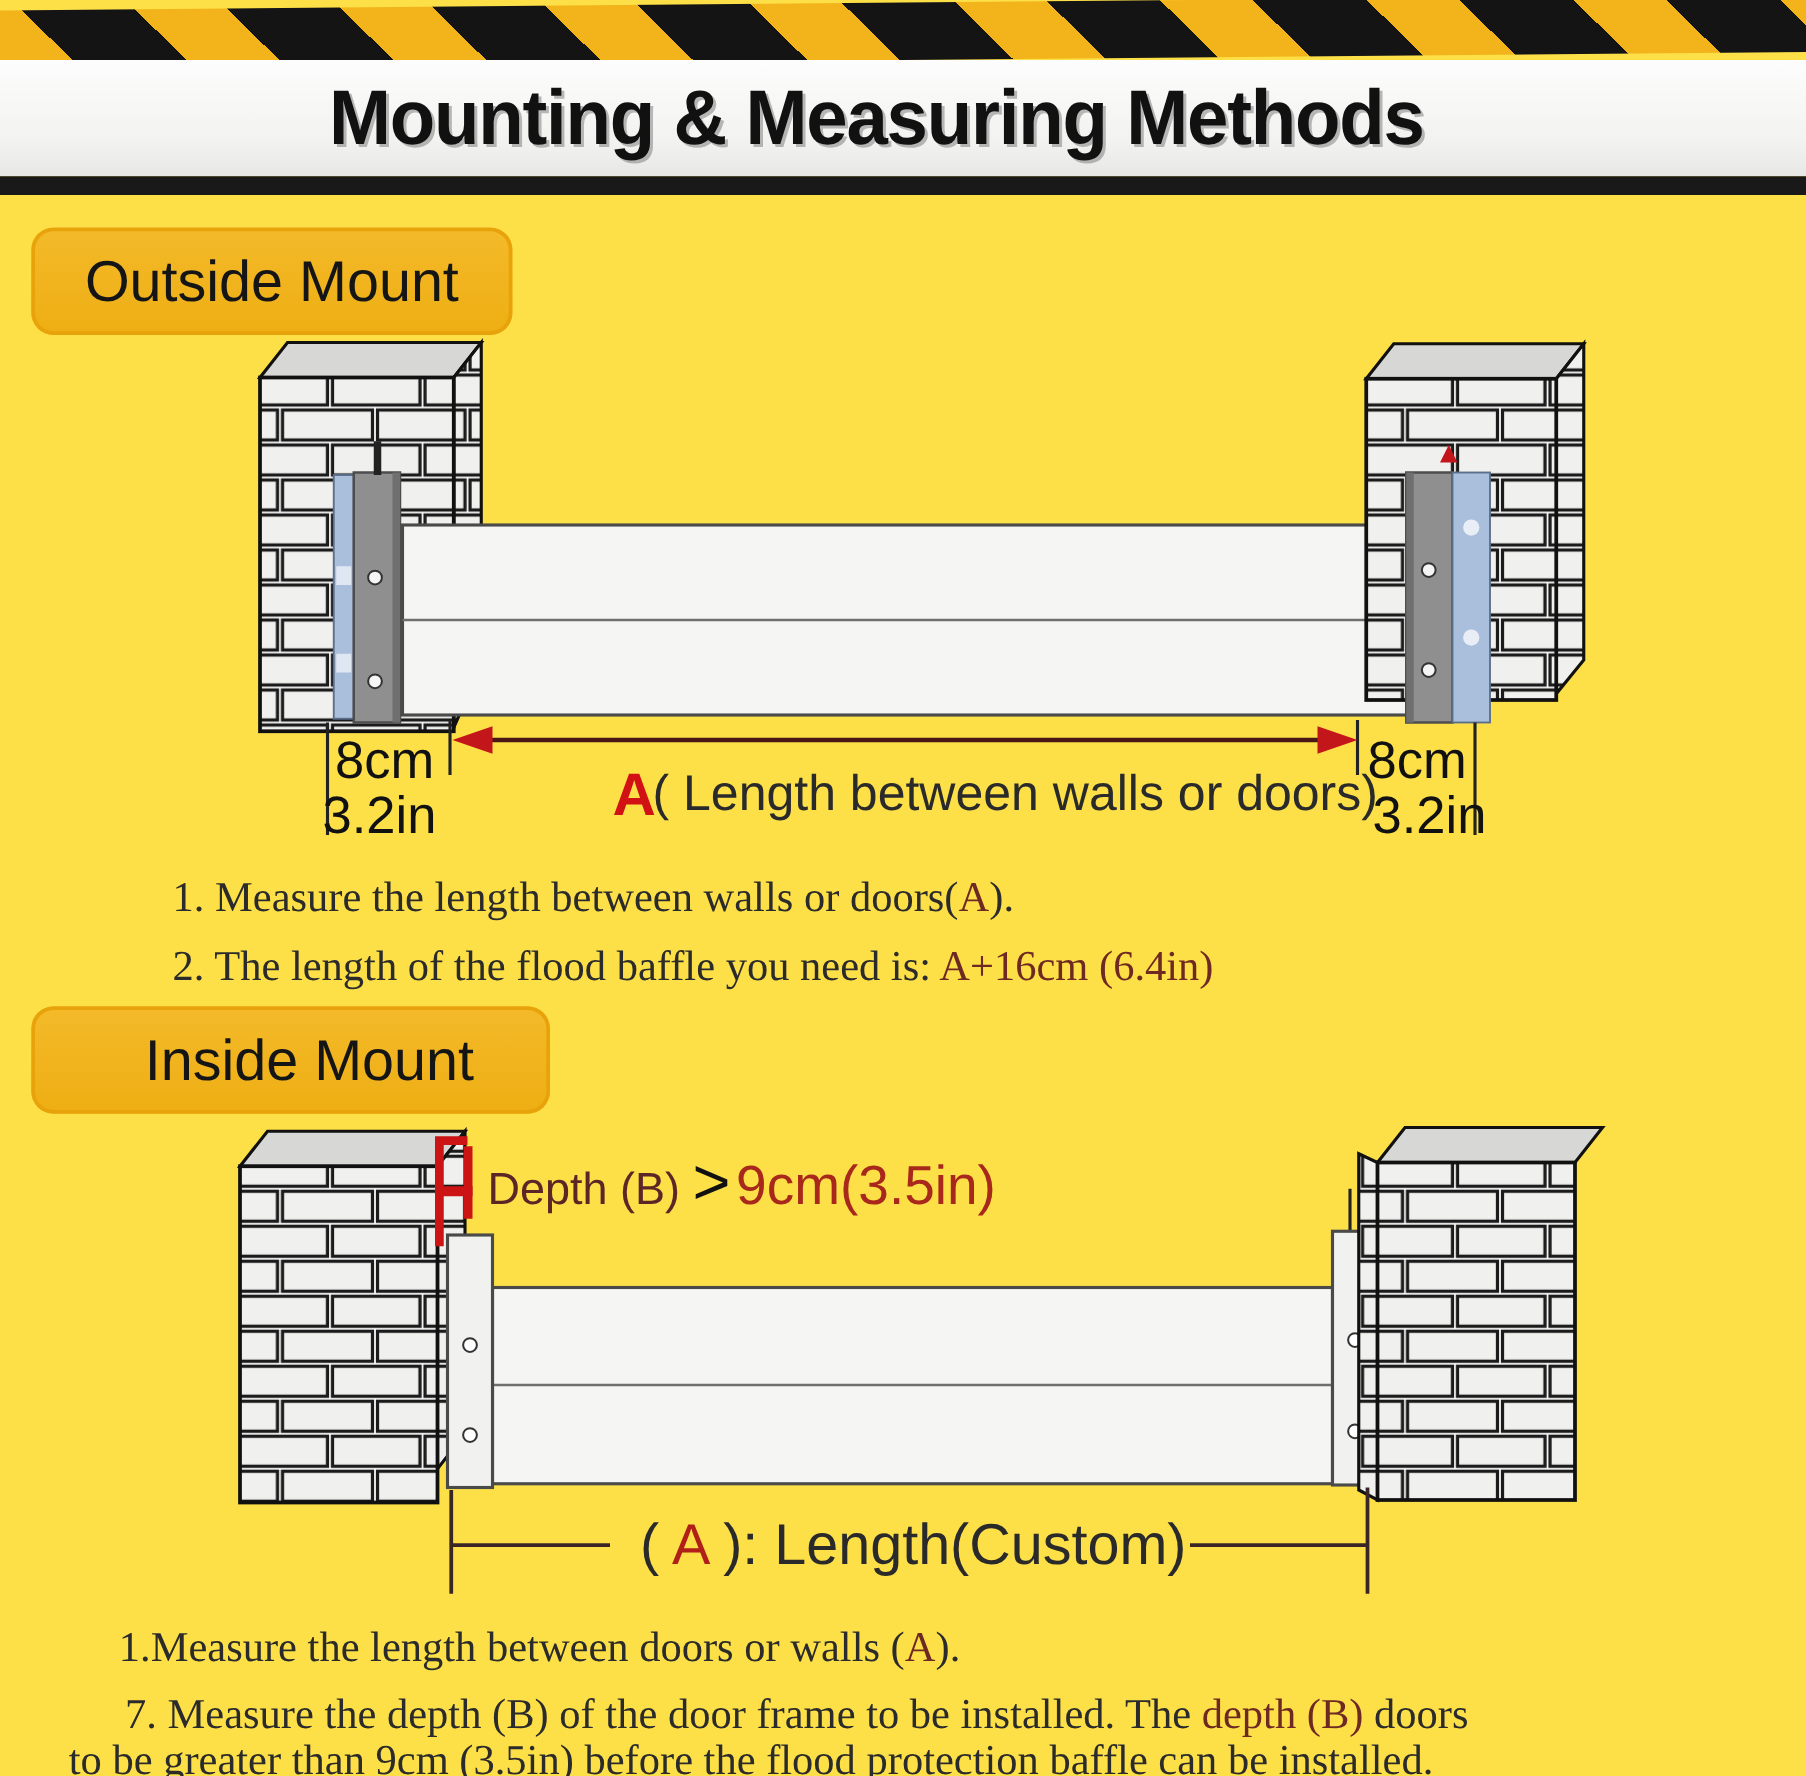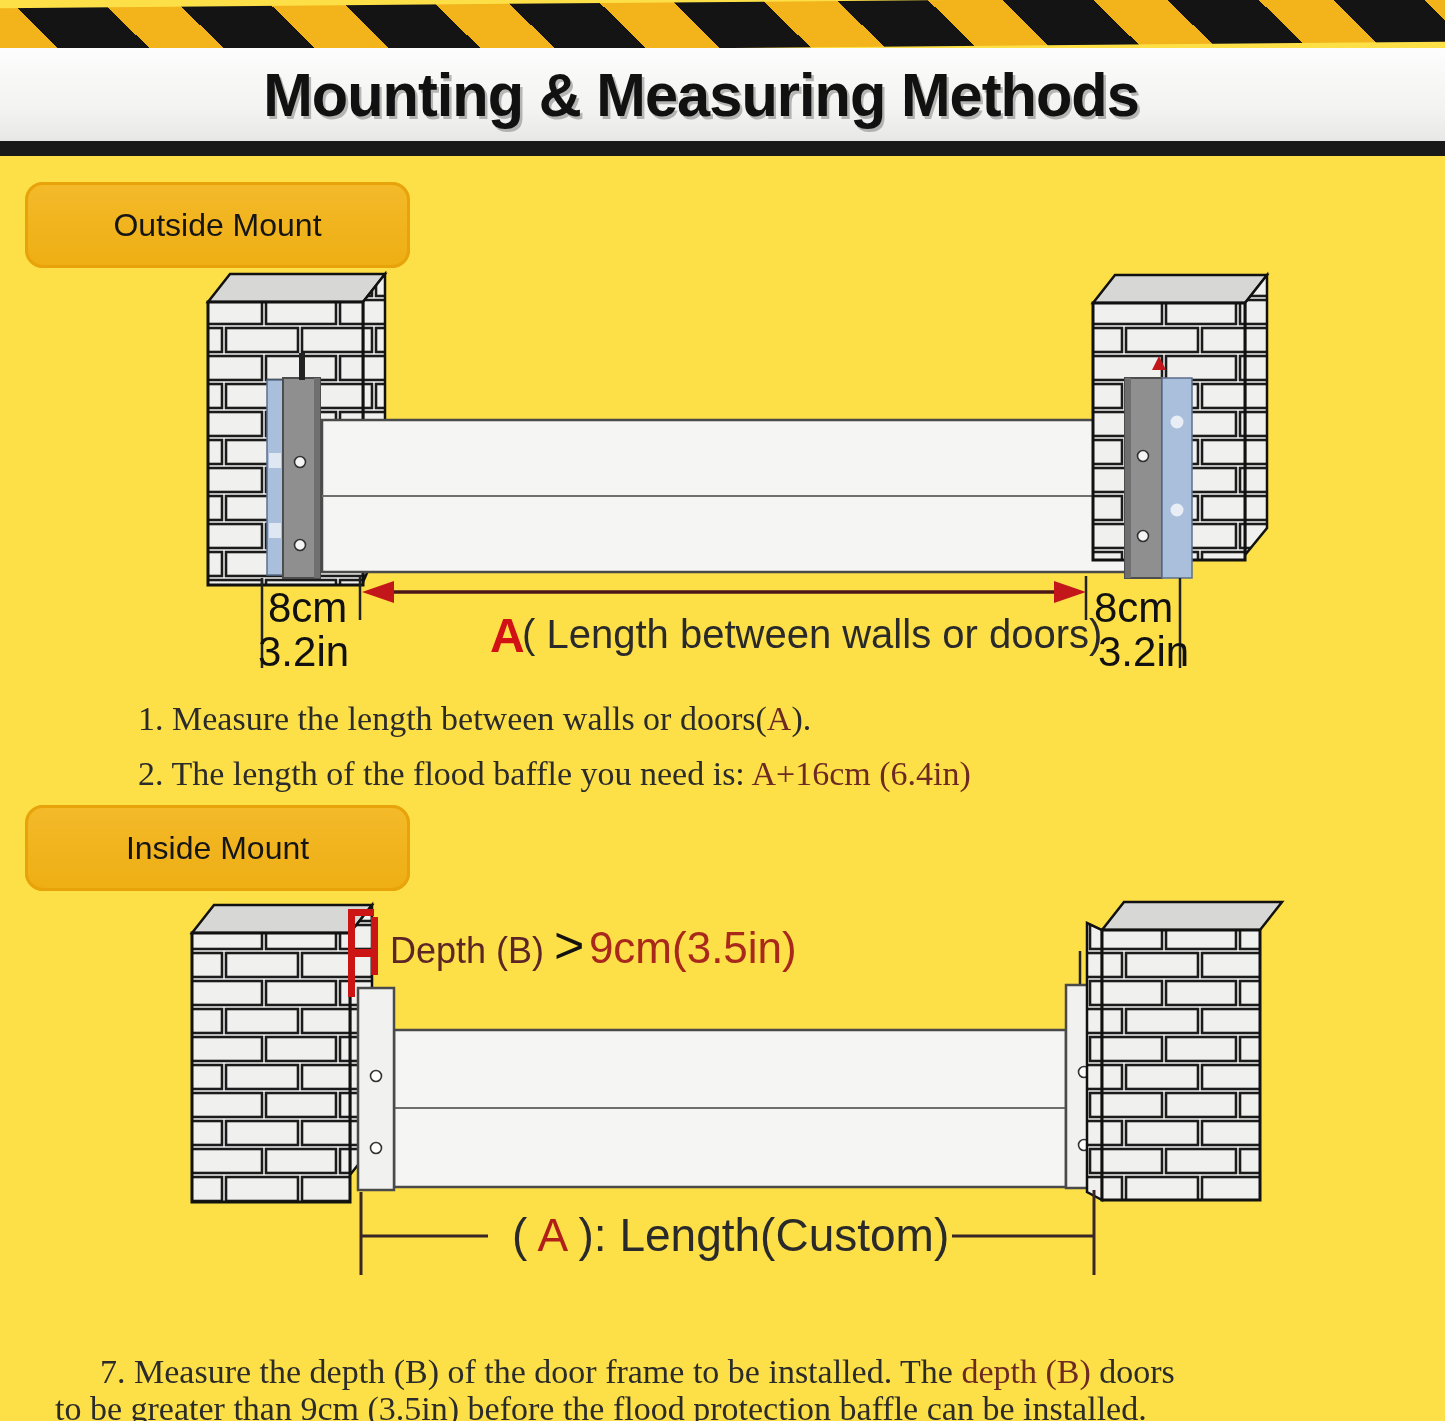--- a/index.html
+++ b/index.html
@@ -15,21 +15,21 @@
     display:flex;align-items:center;justify-content:center;}
   #titleband .title{font-size:62px;font-weight:700;color:#111;letter-spacing:-1px;
     transform:scaleX(0.96) translateX(-22px);
     text-shadow:2.5px 2.5px 0 rgba(130,130,130,.55);}
   #blackbar{left:0;top:141px;width:1445px;height:15px;background:#191919;}
   
   .badge{width:385px;height:86px;border-radius:18px;
     background:linear-gradient(180deg,#f4ba2a 0%,#eeae13 100%);
     box-shadow:inset 0 0 0 3px #e8a30a;
     display:flex;align-items:center;justify-content:center;
-    font-size:32px;color:#151515;}
+    font-size:46px;color:#151515;}
   
   .step{font-size:34px;line-height:1.3;color:#2b2b2b;white-space:nowrap;font-family:Liberation Serif, serif;}
   .accent{color:#6e2a22;}
   svg text{font-family:"Liberation Sans", sans-serif;}
 </style>
 </head>
 <body>
 
 <div id="page">
 
@@ -114,21 +114,21 @@
     </g>
   </svg>
 
   <div class="step abs" style="left:138px;top:697px;">
     <span>1. Measure the length between walls or doors(</span><span class="accent">A</span><span>).</span>
   </div>
   <div class="step abs" style="left:138px;top:752px;text-align:right;">
     <span>2. The length of the flood baffle you need is: </span><span class="accent">A+16cm (6.4in)</span><span></span>
   </div>
 
-  <div class="badge abs" style="left:25px;top:805px;">
+  <div class="badge abs" style="left:25px;top:805px;padding-left:30px;">
     <span>Inside Mount</span>
   </div>
 
   <svg class="abs" style="left:0;top:895px;" width="1445" height="390" viewBox="0 0 1445 390">
     <defs>
       <pattern id="bricks2" width="150" height="56" patternUnits="userSpaceOnUse">
         <rect width="150" height="56" fill="#ffffff"></rect>
         <g fill="#f0f0ee" stroke="#1b1b1b" stroke-width="2.6">
           <rect x="2" y="2" width="70" height="24"></rect>
           <rect x="76" y="2" width="72" height="24"></rect>
@@ -188,20 +188,23 @@
       <line x1="952" y1="341" x2="1094" y2="341" stroke="#3a2626" stroke-width="3"></line>
       <line x1="1094" y1="295" x2="1094" y2="380" stroke="#3a2626" stroke-width="3"></line>
       <text x="512" y="356" font-size="46">
         <tspan fill="#2a2a2a">(</tspan>
         <tspan fill="#b02018">A</tspan>
         <tspan fill="#2a2a2a">): Length(Custom)</tspan>
       </text>
     </g>
   </svg>
 
+  <div class="step abs" style="left:95px;top:1297px;">
+    <span>1.Measure the length between doors or walls (</span><span class="accent">A</span><span>).</span>
+  </div>
   <div class="step abs" style="left:100px;top:1350px;">
     <span>7. Measure the depth (B) of the door frame to be installed. The </span><span class="accent">depth (B)</span><span> doors</span>
   </div>
   <div class="step abs" style="left:55px;top:1387px;">
     <span>to be greater than 9cm (3.5in) before the flood protection baffle can be installed.</span>
   </div>
 
 </div>
 
 </body></html>

